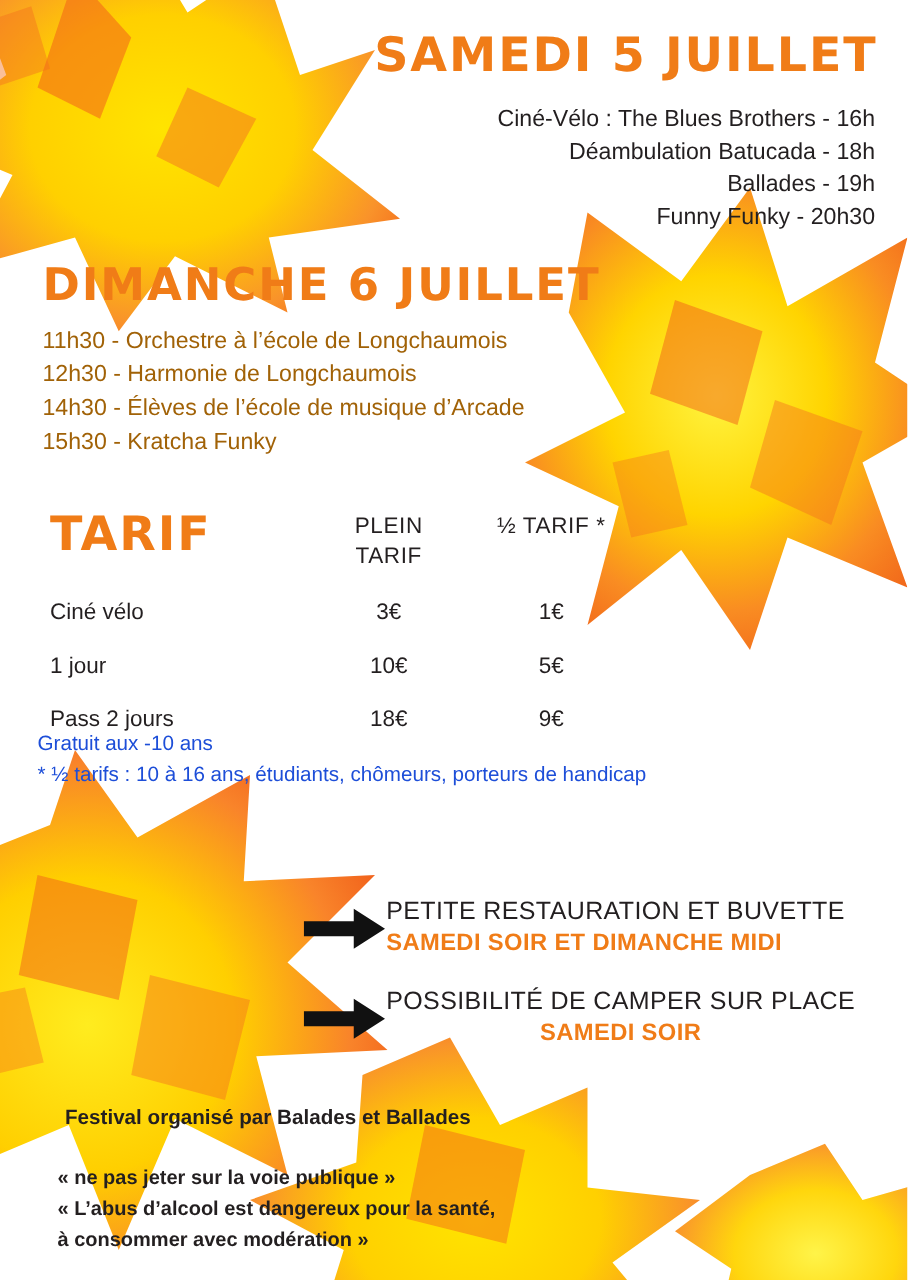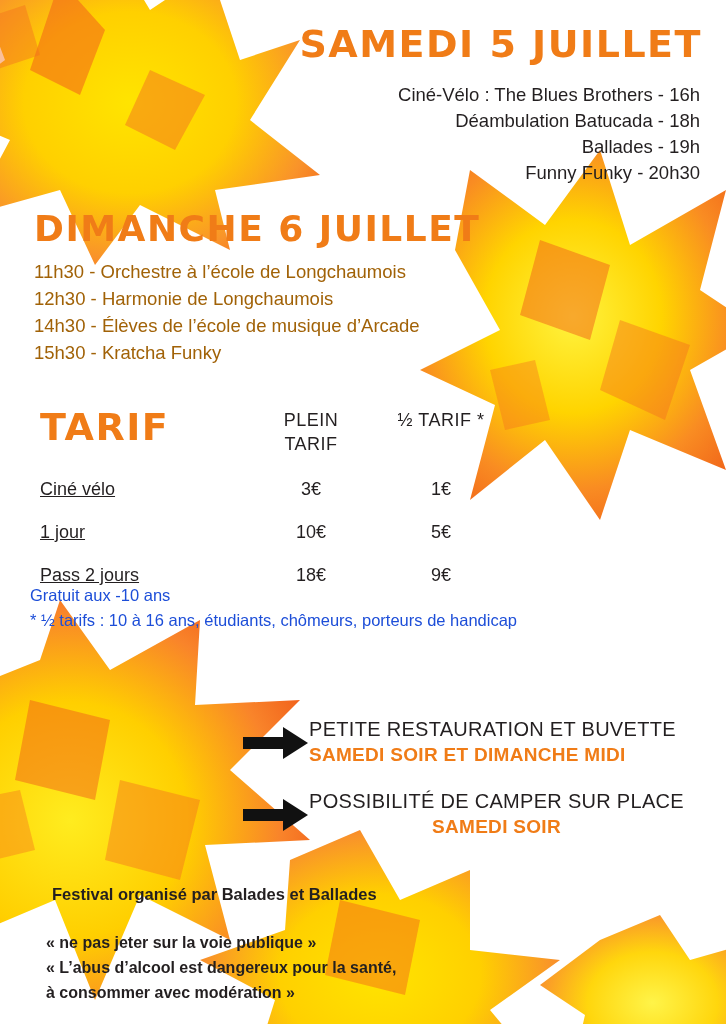--- a/index.html
+++ b/index.html
@@ -116,21 +116,21 @@
   }
   #tarifs-table th.col-half {
     width: 130px;
     text-align: center;
     line-height: 24px;
   }
   #tarifs-table td {
     padding: 11px 0;
     font-size: 18px;
   }
-  #tarifs-table td.label { padding-left: 4px; text-decoration: underline; }
+  #tarifs-table td.label { padding-left: 4px; }
   #tarifs-table td.price { text-align: center; }
 
   
   #tarifs-notes {
     position: absolute;
     left: 30px;
     top: 583px;
     font-size: 16.5px;
     color: #1d4ed8;
     line-height: 25px;

